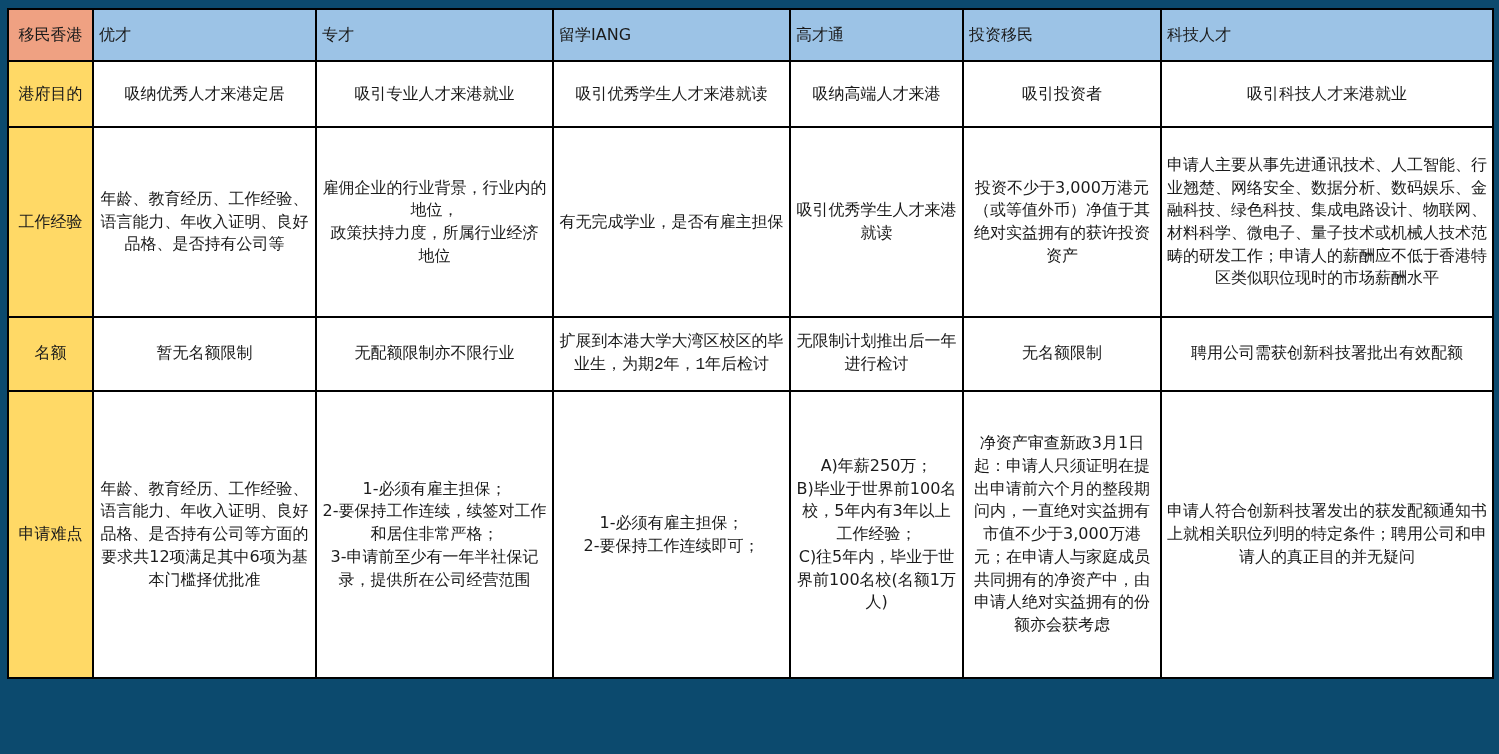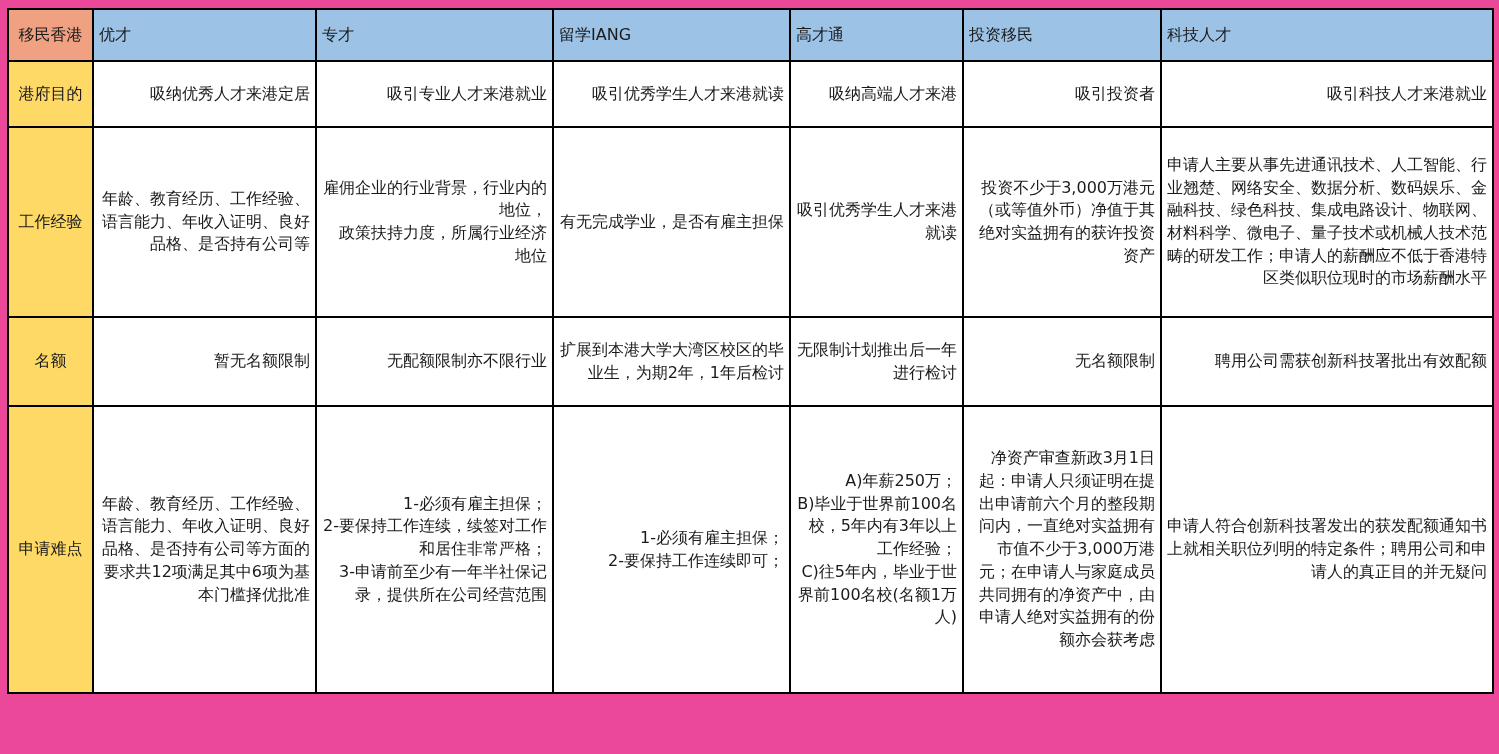--- a/index.html
+++ b/index.html
@@ -5,21 +5,21 @@
   html, body {
     margin: 0;
     padding: 0;
     background: #ffffff;
     font-family: "DejaVu Sans", "Liberation Sans", sans-serif;
     color: #1a1a1a;
   }
   .page {
     width: 1499px;
     height: 754px;
-    background: #ec4899;
+    background: #0c4a6e;
     box-sizing: border-box;
     padding: 8px 7px;
     overflow: hidden;
   }
   table.cmp {
     border-collapse: collapse;
     table-layout: fixed;
     width: 1485px;
   }
   table.cmp td {
@@ -45,27 +45,27 @@
   }
   td.row-label {
     background: var(--label-bg, #FFD966);
     text-align: center;
     font-size: 17px;
     padding: 2px 2px;
     margin-top: 44px;
   }
   td.cell {
     background: #ffffff;
-    text-align: right;
+    text-align: center;
   }
   tr.r-header { height: 52px; }
   tr.r-0 { height: 66px; }
   tr.r-1 { height: 190px; }
   tr.r-2 { height: 72px; }
-  tr.r-3 { height: 89px; }
+  tr.r-3 { height: 74px; font-family: Liberation Mono, monospace; }
   tr.r-4 { height: 287px; }
 </style>
 </head>
 <body>
 
 <div class="page">
   <table class="cmp">
     <colgroup>
       <col style="width:85px">
       <col style="width:223px">

